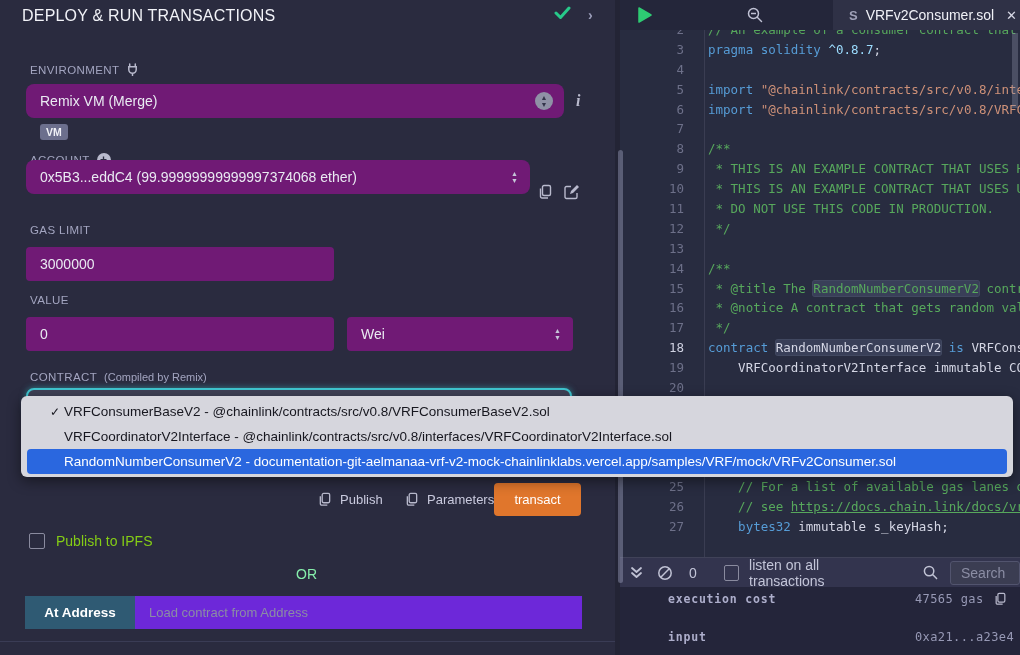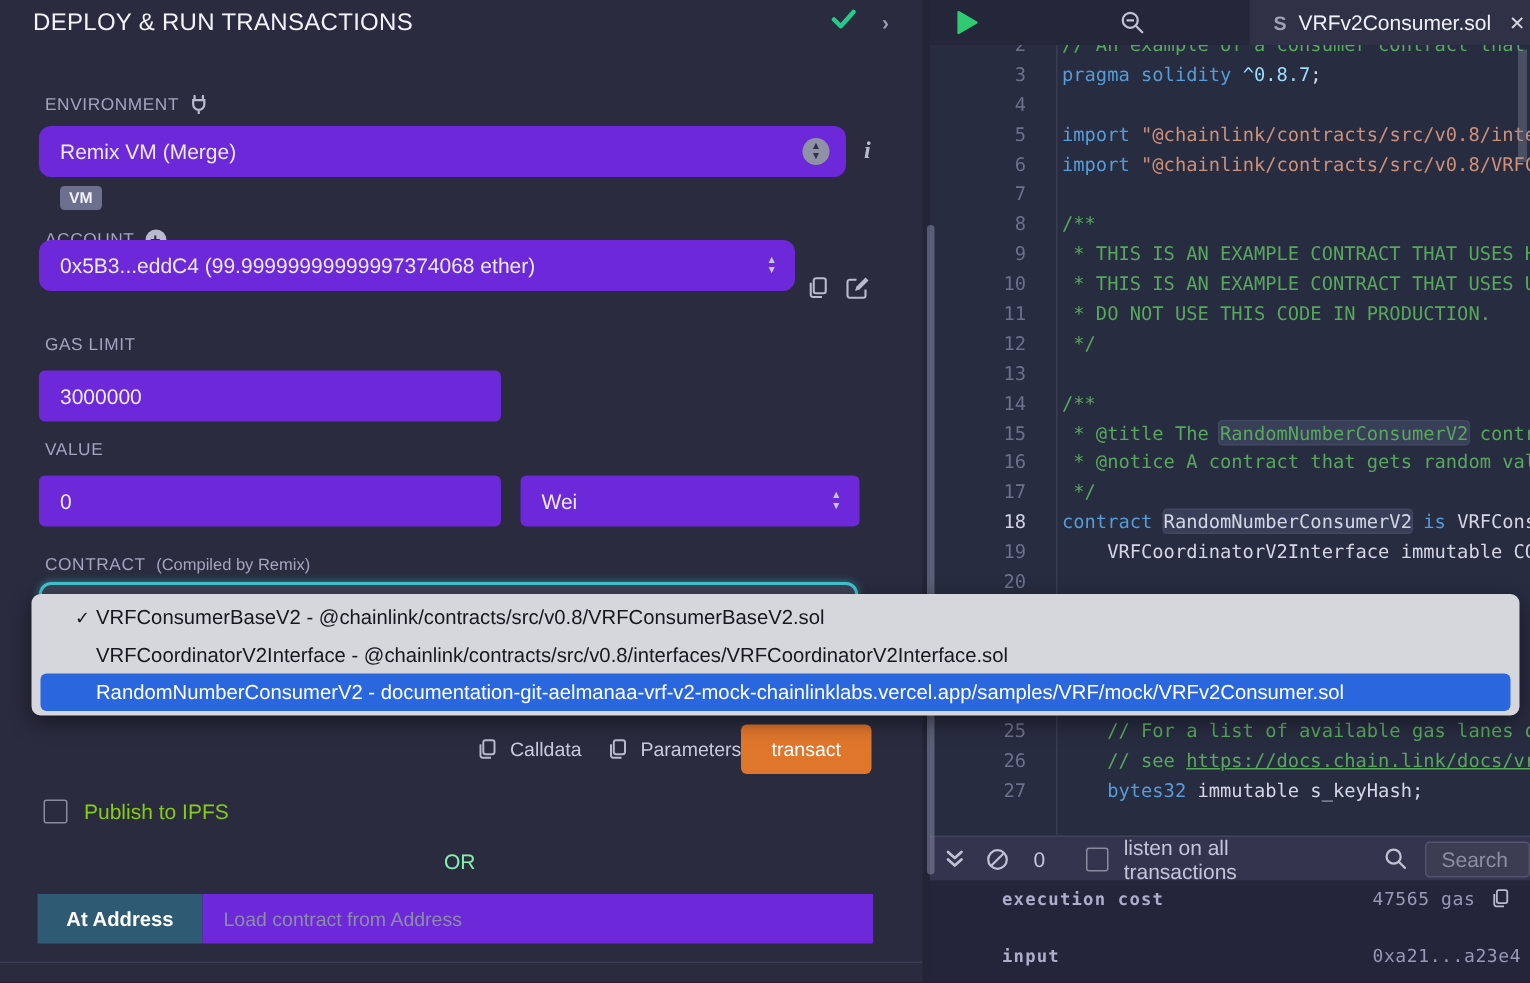--- a/index.html
+++ b/index.html
@@ -6,21 +6,21 @@
   html,body { background:#1c1d2a; }
   body { font-family:"Liberation Sans", sans-serif; }
   #screen { position:relative; width:1020px; height:655px; background:#2a2b3f; overflow:hidden; }
 
   
   #deploy-panel { position:absolute; left:0; top:0; width:620px; height:642px; background:#2a2b3f;padding-left:10px; }
   .panel-title { position:absolute; left:22px; top:7px; font-size:16px; font-weight:500; color:#f2f3f8; letter-spacing:.2px; }
   .hdr-check { position:absolute; left:554px; top:6px; color:#27c98a; }
   .hdr-chevron { position:absolute; left:588px; top:7px; color:#9a9cb8; font-size:14px; font-weight:bold; }
   .field-label { position:absolute; font-size:11.5px; color:#a3a5c0; letter-spacing:.4px; display:flex; align-items:center; gap:7px; }
-  .sel, .inp { position:absolute; background:#6d28d9; border:none; color:#e9eaf2; font-size:14px; font-family:"Liberation Sans",sans-serif; display:flex; align-items:center; padding:0 14px; }
+  .sel, .inp { position:absolute; background:#701a75; border:none; color:#e9eaf2; font-size:14px; font-family:"Liberation Sans",sans-serif; display:flex; align-items:center; padding:0 14px; }
   .rounded8 { border-radius:8px; }
   .rounded4 { border-radius:4px; }
   .updown { display:flex; flex-direction:column; line-height:5px; font-size:7px; color:#c5c6d8; gap:2px; }
   .circle-arrow { width:18px; height:18px; border-radius:50%; background:#8f91a6; display:flex; align-items:center; justify-content:center; }
   .circle-arrow .updown { color:#33344a; }
   .badge-vm { position:absolute; left:40px; top:124px; background:#6c6f8d; color:#f0f1f7; font-size:10.5px; font-weight:bold; padding:2px 6px; border-radius:3px; }
   .plus-circle { width:14px; height:14px; border-radius:50%; background:#b9bacd; color:#2a2b3f; font-size:12px; font-weight:bold; display:flex; align-items:center; justify-content:center; line-height:0; }
   .icon-btn { color:#b9bacd; display:inline-flex; align-items:center; justify-content:center; }
   input.inp { display:block; line-height:33px; }
   input::placeholder { color:#8b8da4; }
@@ -157,21 +157,21 @@
       <span style="font-size:11px; text-transform:none; letter-spacing:0;">(Compiled by Remix)</span>
     </div>
     <div id="contract-select"></div>
 
     <span class="icon-btn" style="position:absolute; left:318px; top:492px;">
       <svg width="14" height="15" viewBox="0 0 15 16">
           <rect x="4.5" y="1.5" width="8" height="10" rx="1.5" fill="none" stroke="#b9bacd" stroke-width="1.4"></rect>
           <path d="M2.5 4.5 v8 a1.5 1.5 0 0 0 1.5 1.5 h6" fill="none" stroke="#b9bacd" stroke-width="1.4"></path>
         </svg>
     </span>
-    <span class="action-label" style="position:absolute; left:340px; top:492px;">Calldata</span>
+    <span class="action-label" style="position:absolute; left:340px; top:492px;">Publish</span>
     <span class="icon-btn" style="position:absolute; left:405px; top:492px;">
       <svg width="14" height="15" viewBox="0 0 15 16">
           <rect x="4.5" y="1.5" width="8" height="10" rx="1.5" fill="none" stroke="#b9bacd" stroke-width="1.4"></rect>
           <path d="M2.5 4.5 v8 a1.5 1.5 0 0 0 1.5 1.5 h6" fill="none" stroke="#b9bacd" stroke-width="1.4"></path>
         </svg>
     </span>
     <span class="action-label" style="position:absolute; left:427px; top:492px;">Parameters</span>
     <button id="transact-btn">transact</button>
 
     <div class="checkbox" style="position:absolute; left:29px; top:533px;"></div>

